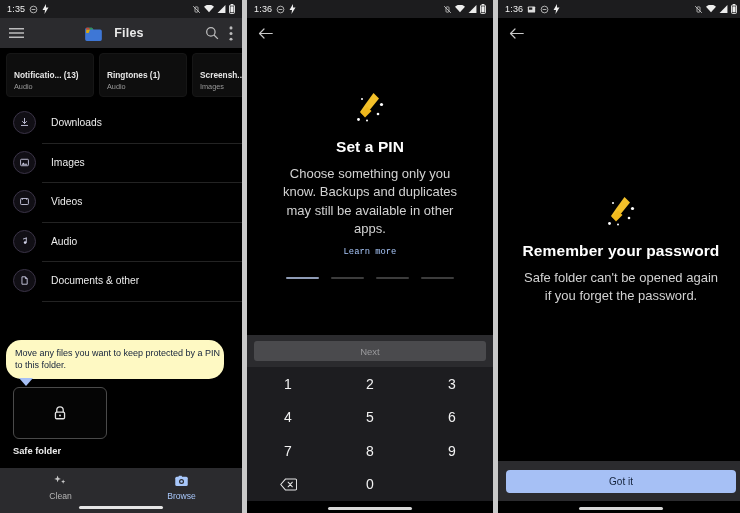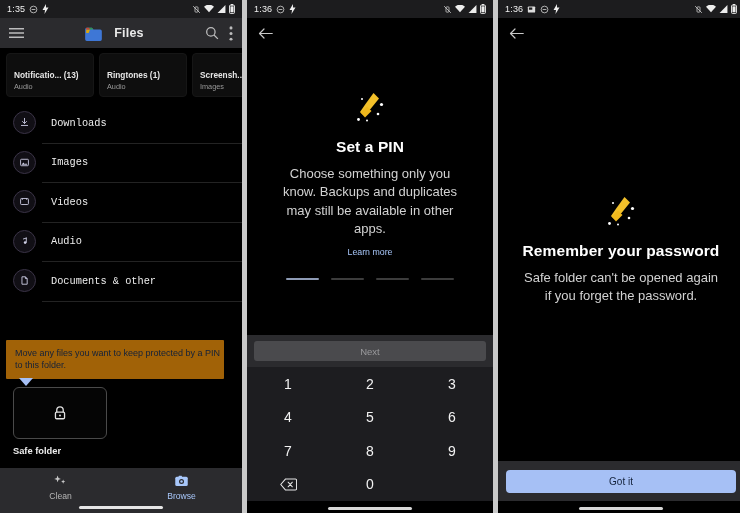--- a/index.html
+++ b/index.html
@@ -41,38 +41,38 @@
     background:#0e0e0e;border-radius:4px;height:44px;flex:0 0 auto;
     width:88px;padding:5px 7px;box-sizing:border-box;
     display:flex;flex-direction:column;justify-content:flex-end;
     border:1px solid #161616;overflow:hidden;
   }
   .card-title{color:#e6e6e6;font-size:8.3px;font-weight:600;white-space:nowrap;overflow:hidden;}
   .card-sub{color:#9a9a9a;font-size:7.3px;margin-top:2px;white-space:nowrap;}
 
   
   .cat-head{color:#9d9d9d;font-size:7.5px;letter-spacing:1px;padding:7px 13px 6px 13px;}
-  .cat-list{padding:0;font-family:Liberation Mono, monospace;}
+  .cat-list{padding:0;}
   .cat-row{
     display:flex;align-items:center;height:39.5px;padding-left:13px;box-sizing:border-box;
     position:relative;cursor:pointer;
   }
   .cat-row:not(:first-child)::before{
     content:"";position:absolute;top:0;left:42px;right:0;height:1px;background:#232323;
   }
   .cat-ic{
     width:21px;height:21px;border-radius:50%;border:1px solid #3a3346;
     background:#110f15;display:flex;align-items:center;justify-content:center;flex:0 0 auto;
   }
   .cat-label{color:#ececec;font-size:10.3px;margin-left:15px;font-weight:500;}
 
   
   .tooltip{
     position:absolute;left:6px;top:340px;width:218px;
-    background:#a16207;border-radius:1px;padding:7px 2px 8px 9px;box-sizing:border-box;
+    background:#fef9c3;border-radius:15px;padding:7px 2px 8px 9px;box-sizing:border-box;
     color:#13213a;font-size:9px;line-height:1.35;z-index:20;
   }
   .tooltip .tail{
     position:absolute;left:13px;bottom:-7px;width:0;height:0;
     border-left:7px solid transparent;border-right:7px solid transparent;
     border-top:8px solid #a6c0f5;
   }
 
   
   .safe-wrap{position:absolute;left:13px;top:387px;z-index:10;}
@@ -100,21 +100,21 @@
   .backrow{height:30px;display:flex;align-items:center;padding-left:11px;box-sizing:border-box;}
   .back-btn{cursor:pointer;opacity:.9;}
   .hero{
     position:absolute;left:0;right:0;text-align:center;
   }
   .hero-ic{display:flex;justify-content:center;margin-bottom:10px;}
   .hero-title{color:#fff;font-size:15.5px;font-weight:600;letter-spacing:.1px;}
   .hero-desc{
     color:#d2d2d2;font-size:13px;line-height:1.42;margin:9px auto 0 auto;width:196px;
   }
-  .learn{color:#a8c7fa;font-size:8.8px;margin-top:8px;display:inline-block;cursor:pointer;}
+  .learn{color:#a8c7fa;font-size:8.8px;margin-top:8px;display:inline-block;cursor:pointer;font-family:Liberation Mono, monospace;}
   .dots{display:flex;justify-content:center;gap:12px;margin-top:19px;}
   .dash{width:33px;height:2.5px;border-radius:2px;background:#3c3c3c;cursor:pointer;}
   .dash.on{background:#8e9bb5;}
 
   
   .next-wrap{
     position:absolute;left:0;right:0;bottom:146px;background:#2b2b2e;padding:6px 7px;box-sizing:border-box;
   }
   .next-btn{
     width:100%;height:20px;border-radius:3px;background:#4a4a4d;

